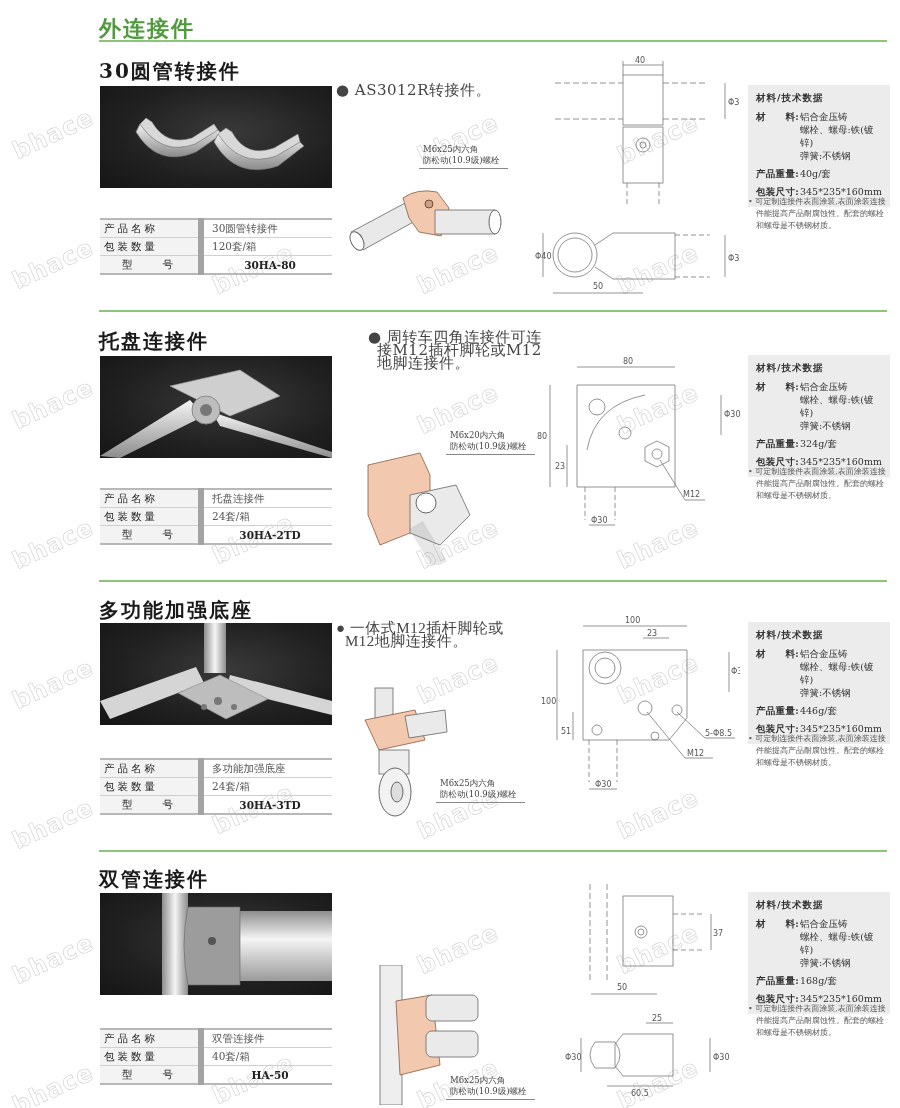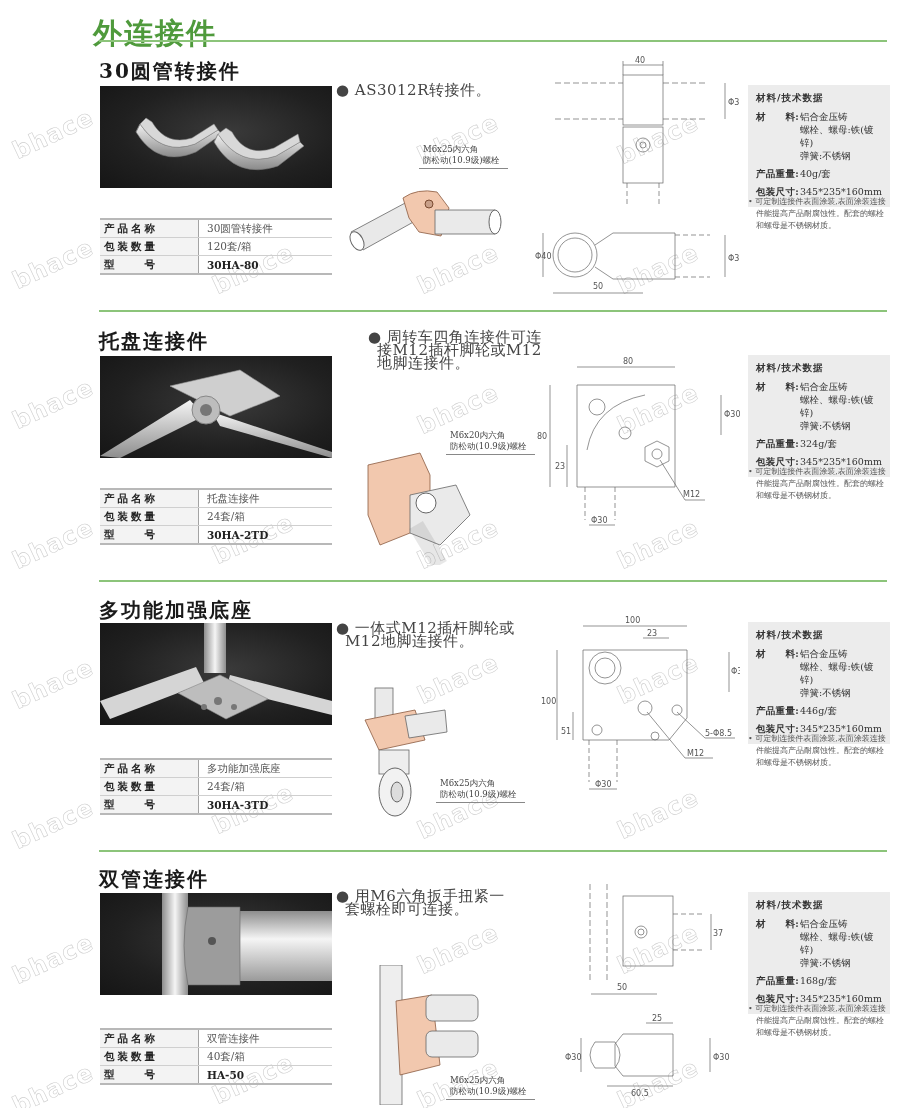--- a/index.html
+++ b/index.html
@@ -1,26 +1,26 @@
 <!DOCTYPE html>
 <html><head>
 <meta charset="utf-8">
 <style>
   html,body{margin:0;padding:0;background:#fff;}
   body{width:900px;height:1108px;position:relative;overflow:hidden;font-family:"DejaVu Serif","Liberation Serif",serif;color:#222;}
-  .page-title{position:absolute;left:93px;top:14px;font-size:29px;font-weight:bold;color:#4f9a3c;letter-spacing:2px;}
+  .page-title{position:absolute;left:99px;top:14px;font-size:22px;font-weight:bold;color:#4f9a3c;letter-spacing:2px;}
   .title-rule{position:absolute;left:99px;top:40px;width:788px;height:2px;background:#8cc47a;}
   .sec-rule{position:absolute;left:99px;width:788px;height:2px;background:#8cc47a;}
   .sec-title{position:absolute;left:99px;font-size:20px;font-weight:bold;color:#1a1a1a;letter-spacing:2px;}
   .photo{position:absolute;left:100px;width:232px;height:102px;background:radial-gradient(ellipse at 55% 45%,#3a3a3a 0%,#202020 60%,#151515 100%);overflow:hidden;}
   .spec-table{position:absolute;left:100px;width:232px;border-collapse:collapse;font-size:10.5px;}
   .spec-table td{height:17px;padding:0 4px;border-bottom:1px solid #cfcfcf;}
   .spec-table tr:first-child td{border-top:2px solid #b8b8b8;}
-  .spec-table tr:last-child td{border-bottom:2px solid #b8b8b8;}
-  .spec-table td.k{width:90px;font-weight:bold;letter-spacing:3px;color:#222;background:#f3f3f3;border-right:1px solid #a3a3a3;}
+  .spec-table tr:last-child td{border-bottom:2px solid #b8b8b8;text-align:center;}
+  .spec-table td.k{width:90px;font-weight:normal;letter-spacing:3px;color:#222;background:#f3f3f3;border-right:6px solid #a3a3a3;}
   .spec-table td.v{color:#555;padding-left:8px;}
   .spec-table td.v.bold{font-weight:bold;color:#222;}
   .notes{position:absolute;left:336px;font-size:15px;color:#444;line-height:13px;width:200px;letter-spacing:.5px;}
   .notes .b{display:block;padding-left:9px;text-indent:-9px;}
   .callout{position:absolute;font-size:8.5px;color:#444;line-height:11px;white-space:nowrap;}
   .callout .line{position:absolute;left:-4px;right:-8px;bottom:-3px;height:1px;background:#888;}
   .tech{position:absolute;left:748px;width:142px;background:#ececec;padding:6px 6px 4px 8px;box-sizing:border-box;font-size:9.5px;color:#333;line-height:13px;}
   .tech .th{font-weight:bold;margin-bottom:6px;letter-spacing:1px;}
   .tech .row{display:flex;margin-bottom:5px;}
   .tech .row .lab{font-weight:bold;width:44px;flex:none;letter-spacing:.3px;}
@@ -287,21 +287,21 @@
   <tr>
         <td class="k">包装数量</td>
         <td class="v">24套/箱</td>
       </tr>
   <tr>
         <td class="k">型　　号</td>
         <td class="v bold">30HA-3TD</td>
       </tr>
 </tbody>
   </table>
-<div class="notes" style="top:622px;width:180px;">
+<div class="notes" style="top:622px;width:180px;font-family:Liberation Serif, serif;">
   <span class="b">● <span>一体式M12插杆脚轮或M12地脚连接件。</span></span>
 </div>
 <svg class="render" style="left:355px;top:680px;" width="100" height="140" viewBox="0 0 100 140">
   <rect x="20" y="8" width="18" height="40" fill="#eaeaea" stroke="#666" stroke-width=".8"></rect>
   <path d="M10 40 L60 30 L70 60 L24 70 Z" fill="#f2c8ae" stroke="#8a5a40" stroke-width=".8"></path>
   <path d="M50 36 L90 30 L92 52 L54 58 Z" fill="#eaeaea" stroke="#666" stroke-width=".8"></path>
   <rect x="24" y="70" width="30" height="24" fill="#eee" stroke="#666" stroke-width=".8"></rect>
   <ellipse cx="40" cy="112" rx="16" ry="24" fill="#f2f2f2" stroke="#666"></ellipse>
   <ellipse cx="42" cy="112" rx="6" ry="10" fill="#ddd" stroke="#666"></ellipse>
 </svg>
@@ -396,21 +396,20 @@
         <td class="k">包装数量</td>
         <td class="v">40套/箱</td>
       </tr>
   <tr>
         <td class="k">型　　号</td>
         <td class="v bold">HA-50</td>
       </tr>
 </tbody>
   </table>
 <div class="notes" style="top:890px;width:180px;">
-  <span class="b">● <span>用M6六角扳手扭紧一套螺栓即可连接。</span></span>
 </div>
 <svg class="render" style="left:370px;top:965px;" width="110" height="140" viewBox="0 0 110 140">
   <rect x="10" y="0" width="22" height="140" fill="#eeeeee" stroke="#666" stroke-width=".8"></rect>
   <path d="M26 36 L62 30 L70 100 L30 110 Z" fill="#f2c8ae" stroke="#8a5a40" stroke-width=".8"></path>
   <rect x="56" y="30" width="52" height="26" rx="6" fill="#eaeaea" stroke="#666" stroke-width=".8"></rect>
   <rect x="56" y="66" width="52" height="26" rx="6" fill="#eaeaea" stroke="#666" stroke-width=".8"></rect>
 </svg>
 <div class="callout" style="left:450px;top:1075px;">
   <div>M6x25内六角</div>
   <div>防松动(10.9级)螺栓</div>

